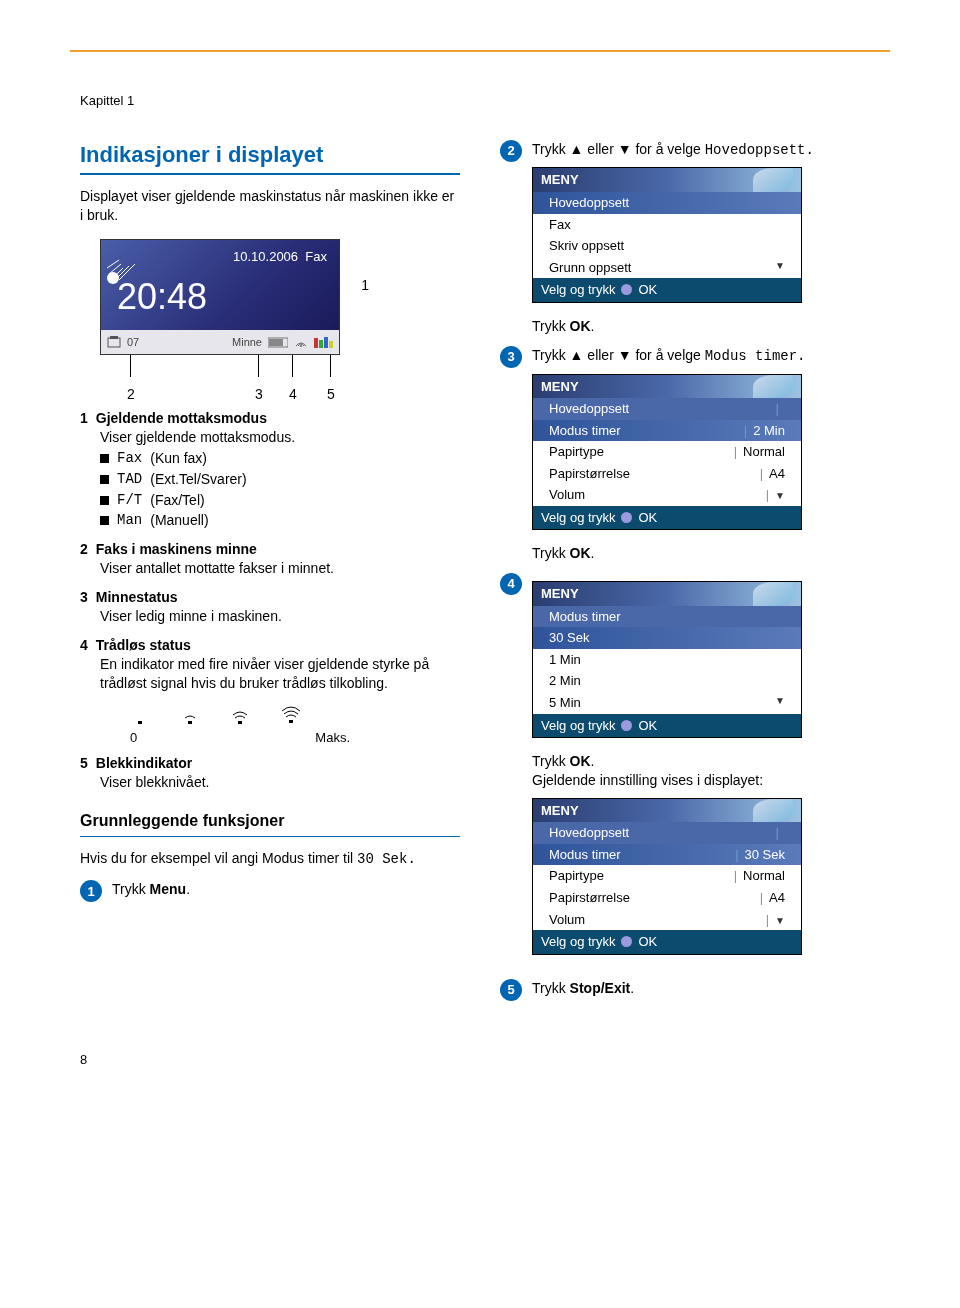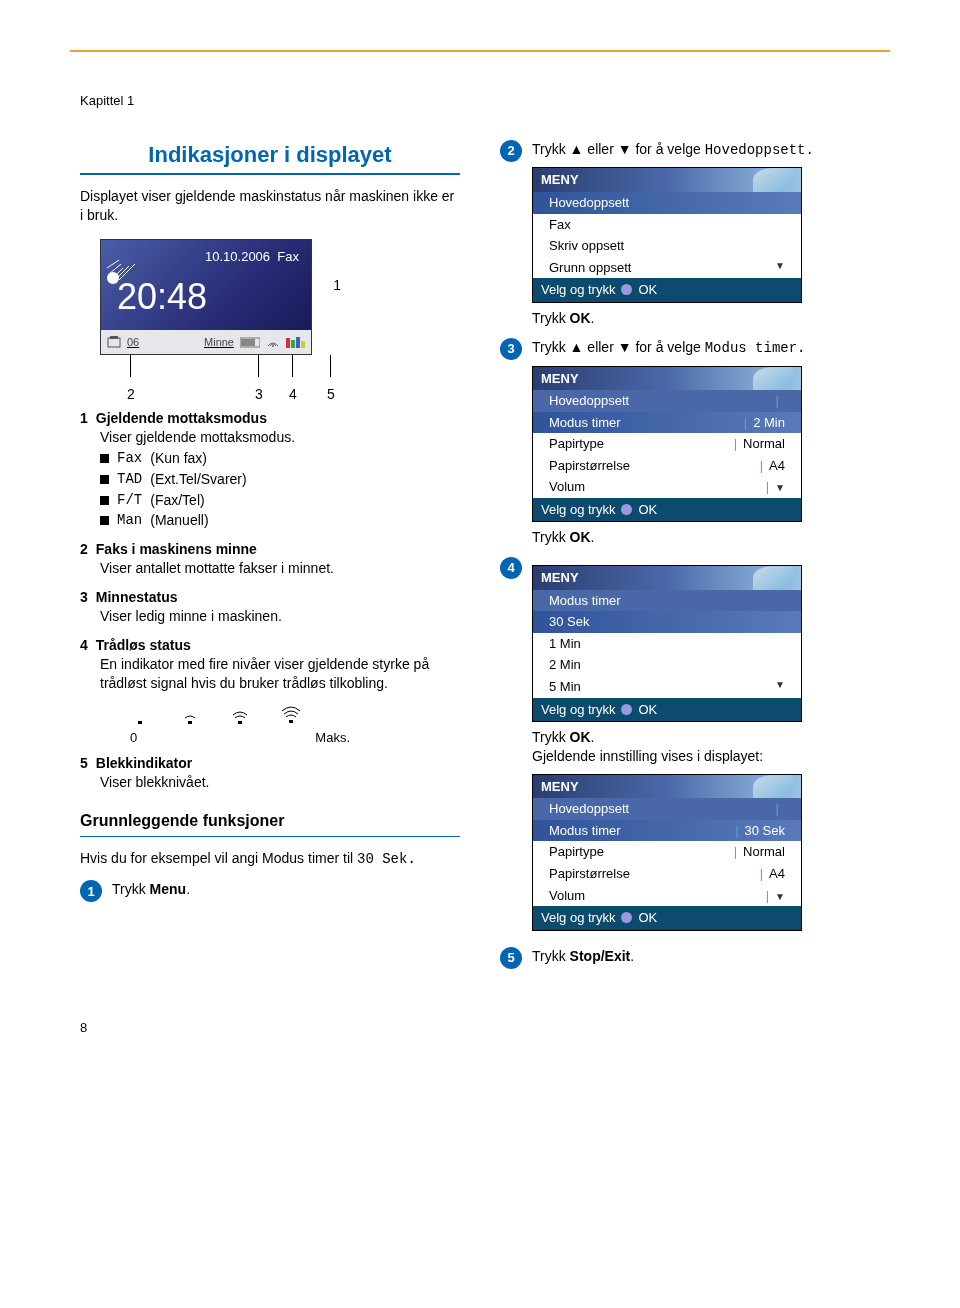--- a/index.html
+++ b/index.html
@@ -16,30 +16,28 @@
   .chapter-label { font-size: 13px; margin-bottom: 30px; }
   .two-col { display: flex; gap: 40px; }
   .col { flex: 1; min-width: 0; }
   h2.section {
     color: #0066b3;
     font-size: 22px;
     font-weight: bold;
     border-bottom: 2px solid #0066b3;
     padding-bottom: 4px;
     margin-bottom: 12px;
-    text-align: center;
   }
   .intro-text { margin-bottom: 14px; }
   
   .lcd-box {
     border: 1px solid #333;
-    width: 212px;
+    width: 240px;
     margin: 6px 0 0 20px;
     position: relative;
-    text-decoration: underline;
   }
   .lcd-blue {
     height: 90px;
     background: linear-gradient(135deg, #4a5ea8 0%, #2a2e78 60%, #1a1a5a 100%);
     color: #fff;
     position: relative;
     padding: 6px 10px;
   }
   .sun-rays { position: absolute; top: 4px; left: 6px; width: 40px; height: 40px; }
   .lcd-date { font-size: 13px; position: absolute; top: 8px; right: 12px;}
@@ -83,21 +81,21 @@
   .circle-num {
     width:22px; height:22px; border-radius:50%;
     background:#0066b3; color:#fff;
     display:flex; align-items:center; justify-content:center;
     font-size:13px; font-weight:bold; flex-shrink:0;
   }
   .step-body { flex:1; }
   .menu-box {
     width: 270px;
     border: 1px solid #000;
-    margin: 8px 0 6px 0;
+    margin: 8px 0 14px 0;
     font-size: 13px;
     line-height:1.35;
   }
   .menu-header {
     background: linear-gradient(90deg, #2a3d70 0%, #4a68a8 50%, #9bc4e4 100%);
     color:#fff; font-weight:bold; padding:3px 8px;
     position:relative;
   }
   .menu-swoosh { position:absolute; right:8px; top:0; bottom:0; width:40px;
     background: linear-gradient(135deg, rgba(255,255,255,0.6), rgba(100,180,220,0.5));
@@ -143,21 +141,21 @@
           <span>10.10.2006</span>
           &nbsp;<span>Fax</span>
         </div>
         <div class="lcd-time">20:48</div>
       </div>
       <div class="lcd-status">
         <svg width="14" height="12">
             <rect x="1" y="2" width="12" height="9" fill="none" stroke="#555"></rect>
             <rect x="3" y="0" width="8" height="3" fill="#555"></rect>
           </svg>
-        <span>06</span>
+        <span>07</span>
         <span class="fill"></span>
         <span>Minne</span>
         <svg width="20" height="12">
             <rect x="0" y="2" width="20" height="9" fill="none" stroke="#777"></rect>
             <rect x="1" y="3" width="14" height="7" fill="#888"></rect>
           </svg>
         <svg width="14" height="12">
           <path d="M2 10 Q7 4 12 10" fill="none" stroke="#666"></path>
             <path d="M4 10 Q7 6 10 10" fill="none" stroke="#666"></path>
             <circle cx="7" cy="10" r="1" fill="#666"></circle>

